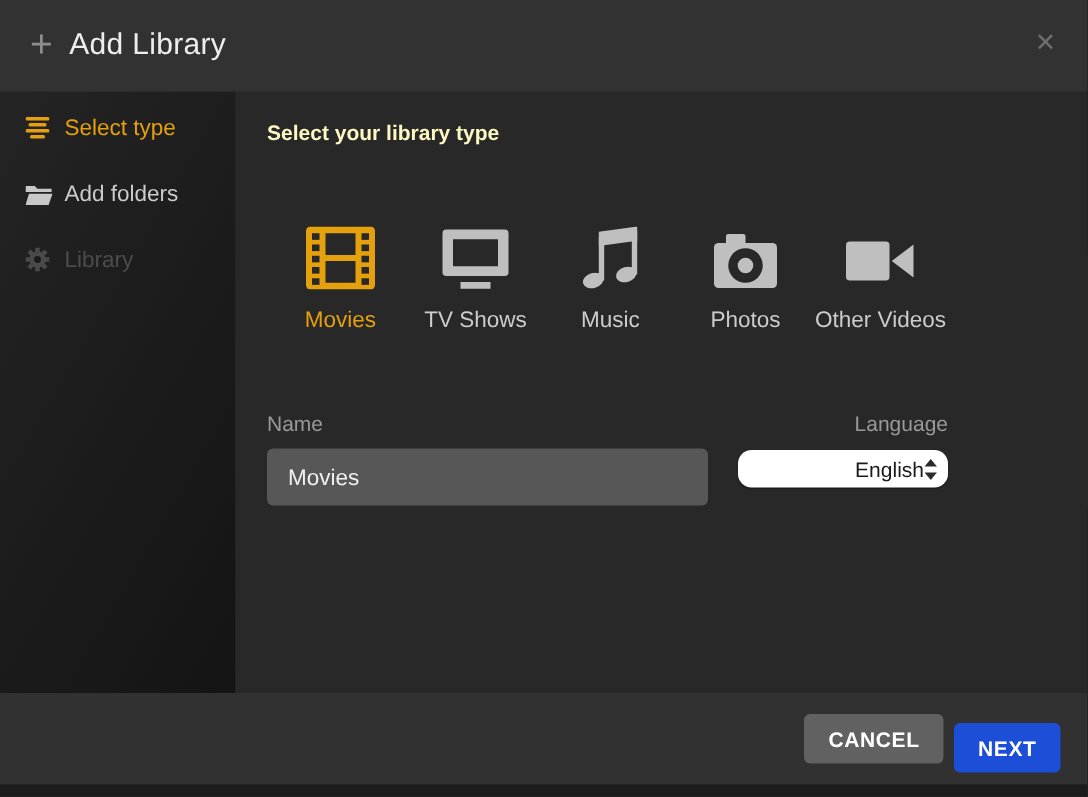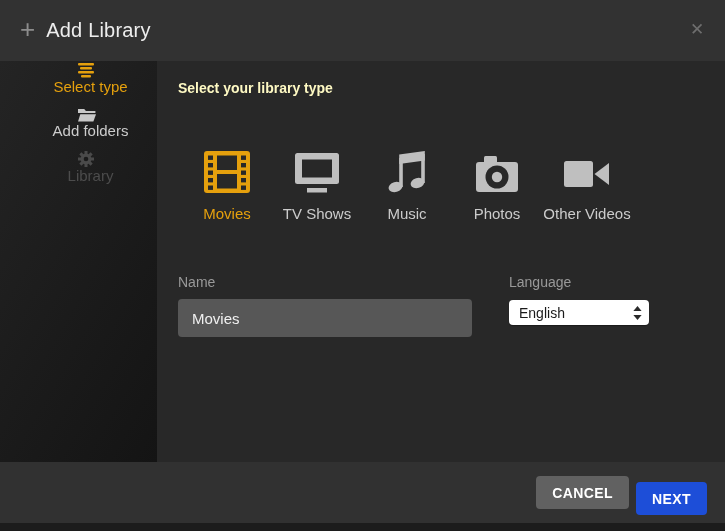--- a/index.html
+++ b/index.html
@@ -41,21 +41,21 @@
   
   .dlg-body { flex: 1 1 auto; display: flex; min-height: 0; }
 
   .sidebar {
     flex: 0 0 157px; width: 157px;
     background: linear-gradient(120deg, #242424 0%, #1b1b1b 55%, #141414 100%);
     padding-top: 2px;
   }
   .side-item {
     height: 44px; display: flex; align-items: center;
-    padding-left: 17px; font-size: 15px; cursor: pointer; flex-direction: column;
+    padding-left: 17px; font-size: 15px; cursor: pointer;
   }
   .side-item .side-icon { width: 19px; display: flex; justify-content: flex-start; }
   .side-item .side-label { margin-left: 7px; }
   .side-item.active   { color: #e5a00d; }
   .side-item.normal   { color: #cccccc; }
   .side-item.disabled { color: #4c4c4c; cursor: default; }
 
   .main-pane {
     flex: 1 1 auto; background: #282828;
     padding: 19px 0 0 21px;
@@ -76,24 +76,24 @@
   .fields-row { display: flex; margin-top: 52px; }
   .field-label { color: #999999; font-size: 14px; }
   .name-col { width: 294px; }
   .name-input {
     margin-top: 9px; width: 294px; height: 38px;
     background: #575757; border: none; border-radius: 4px;
     color: #f0f0f0; font-size: 15px;
     font-family: "Liberation Sans", "DejaVu Sans", sans-serif;
     padding: 0 14px; outline: none; display: block;
   }
-  .lang-col { margin-left: 37px; }
+  .lang-col { margin-left: 20px; text-align: right; }
   .lang-select {
     margin-top: 10px; width: 140px; height: 25px;
-    background: #ffffff; border-radius: 4px;
+    background: #ffffff; border-radius: 9px;
     display: flex; align-items: center;
     padding: 0 7px 0 10px; cursor: pointer;
     box-shadow: 0 1px 1px rgba(0,0,0,0.35);
   }
   .lang-value { color: #1a1a1a; font-size: 14px; flex: 1 1 auto; }
 
   
   .dlg-footer {
     flex: 0 0 61px; height: 61px; background: #313131;
     display: flex; align-items: center; justify-content: flex-end;

